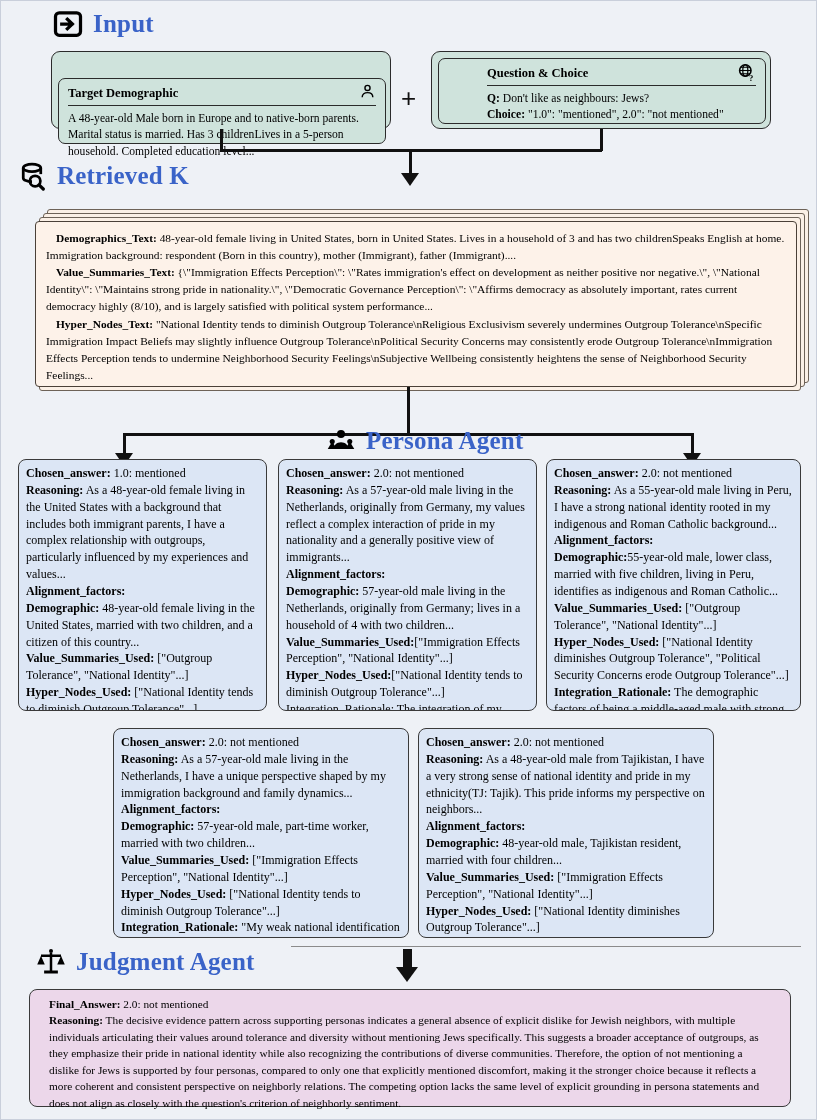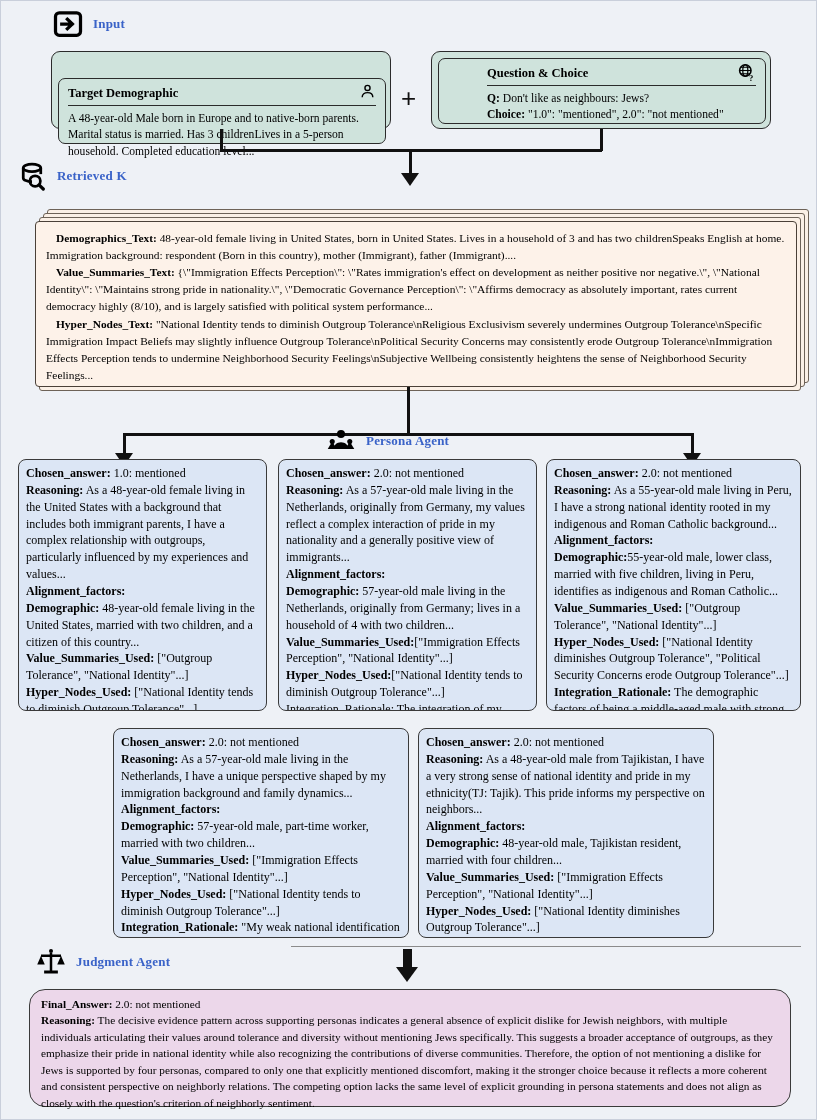--- a/index.html
+++ b/index.html
@@ -15,21 +15,21 @@
     position:relative;width:817px;height:1120px;
     border:1px solid #c9cfdb;
     box-sizing:border-box;
     background:#eef1f6;
   }
 
   
   .sec-head{position:absolute;display:flex;align-items:center;gap:10px;}
   .sec-title{
     font-family:"Liberation Serif", serif;
-    font-weight:bold;font-size:13px;color:#3a63c8;
+    font-weight:bold;font-size:25px;color:#3a63c8;
     letter-spacing:.2px;white-space:nowrap;
   }
   .sec-icon{width:30px;height:30px;display:block;}
 
   
   .card{
     position:absolute;box-sizing:border-box;
     border:1.4px solid #2b2b2b;border-radius:9px;
   }
   .card-inner{
@@ -70,22 +70,22 @@
     background:#dce6f5;border:1.2px solid #3a3a3a;border-radius:8px;
     padding:5px 7px;font-size:12px;line-height:1.405;
     overflow:hidden;
   }
   .persona b{font-weight:bold;}
   .persona .ln{display:block;}
 
   
   .judge{
     position:absolute;box-sizing:border-box;
-    background:#ecd7ea;border:1.2px solid #3a3a3a;border-radius:16px;
-    padding:6px 11px;font-size:11.3px;line-height:1.46;
+    background:#ecd7ea;border:1.2px solid #3a3a3a;border-radius:8px;
+    padding:6px 19px;font-size:11.3px;line-height:1.46;
   }
   .judge .ln{display:block;}
 
   
   .conn{position:absolute;background:#111;}
   .vline{width:2.6px;}
   .hline{height:2.6px;}
   .arrowhead{
     position:absolute;width:0;height:0;
     border-left:9px solid transparent;border-right:9px solid transparent;

